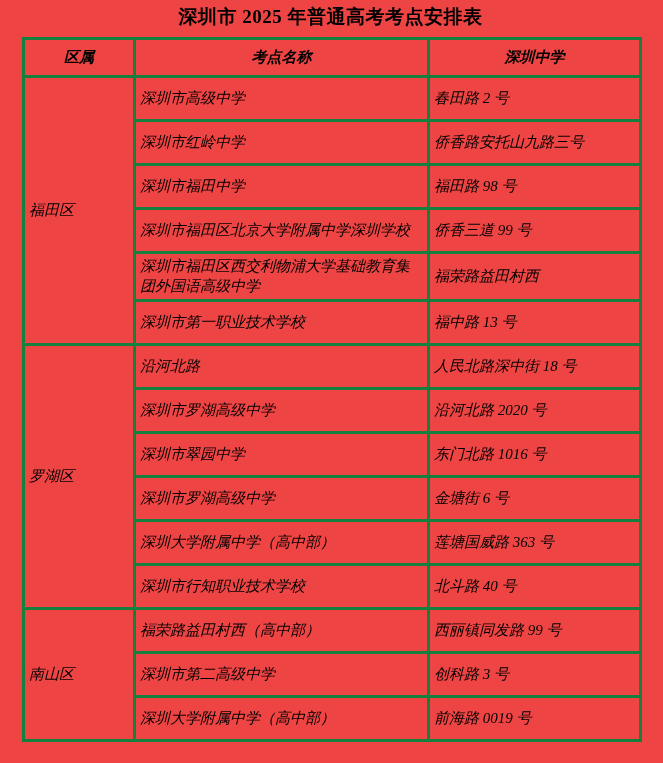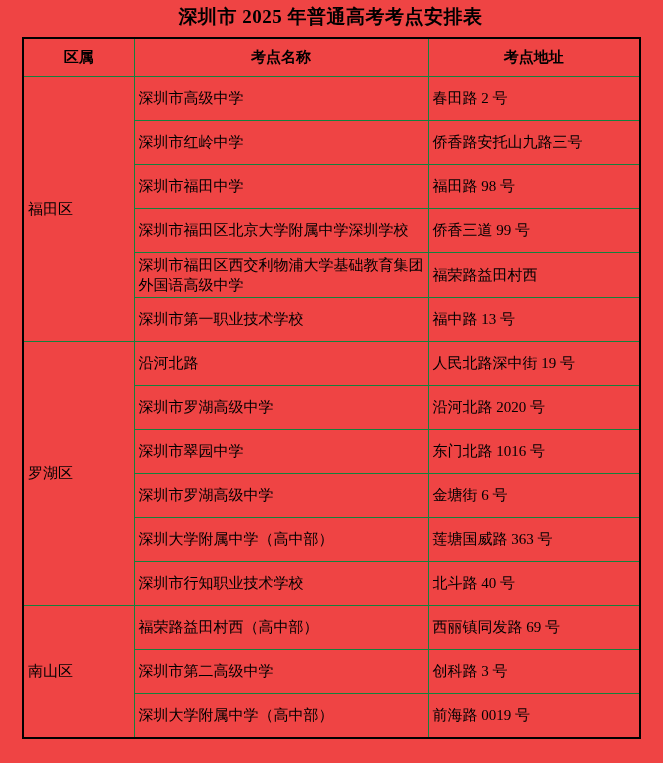--- a/index.html
+++ b/index.html
@@ -31,27 +31,28 @@
   table.venues {
     width: 617px;
     border-collapse: collapse;
     table-layout: fixed;
     border: 2px solid #000000;
   }
   col.c-district { width: 111px; }
   col.c-name     { width: 294px; }
   col.c-address  { width: 212px; }
   th, td {
-    border: 1px solid #15803d;
+    border: 3px solid #15803d;
     vertical-align: middle;
     font-size: 15px;
     line-height: 1.35;
     padding: 2px 4px;
     box-sizing: border-box;
     word-break: break-all;
+    font-style: italic;
   }
   th {
     font-weight: bold;
     height: 38px;
   }
   td { height: 44px; font-weight: normal; margin-top: 13px; }
   td.district { font-weight: normal; }
 </style>
 </head>
 <body>
@@ -63,21 +64,21 @@
   <table class="venues">
     <colgroup>
       <col class="c-district">
       <col class="c-name">
       <col class="c-address">
     </colgroup>
     <thead>
       <tr>
         <th>区属</th>
         <th>考点名称</th>
-        <th>考点地址</th>
+        <th>深圳中学</th>
       </tr>
     </thead>
     <tbody>
 
       <tr>
         <td class="district" rowspan="6">福田区</td>
         <td>深圳市高级中学</td>
         <td>春田路 2 号</td>
       </tr>
       <tr>
@@ -97,21 +98,21 @@
         <td>福荣路益田村西</td>
       </tr>
       <tr>
         <td>深圳市第一职业技术学校</td>
         <td>福中路 13 号</td>
       </tr>
 
       <tr>
         <td class="district" rowspan="6">罗湖区</td>
         <td>沿河北路</td>
-        <td>人民北路深中街 19 号</td>
+        <td>人民北路深中街 18 号</td>
       </tr>
       <tr>
         <td>深圳市罗湖高级中学</td>
         <td>沿河北路 2020 号</td>
       </tr>
       <tr>
         <td>深圳市翠园中学</td>
         <td>东门北路 1016 号</td>
       </tr>
       <tr>
@@ -123,21 +124,21 @@
         <td>莲塘国威路 363 号</td>
       </tr>
       <tr>
         <td>深圳市行知职业技术学校</td>
         <td>北斗路 40 号</td>
       </tr>
 
       <tr>
         <td class="district" rowspan="3">南山区</td>
         <td>福荣路益田村西（高中部）</td>
-        <td>西丽镇同发路 69 号</td>
+        <td>西丽镇同发路 99 号</td>
       </tr>
       <tr>
         <td>深圳市第二高级中学</td>
         <td>创科路 3 号</td>
       </tr>
       <tr>
         <td>深圳大学附属中学（高中部）</td>
         <td>前海路 0019 号</td>
       </tr>
 

